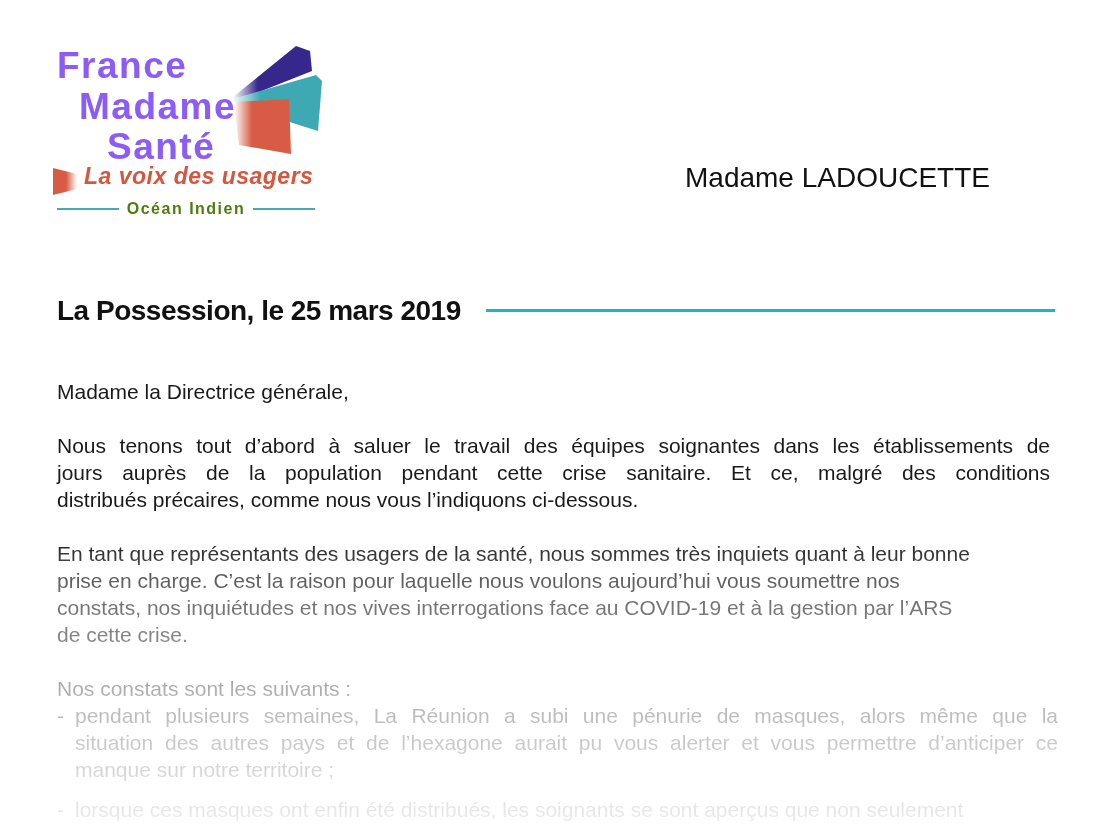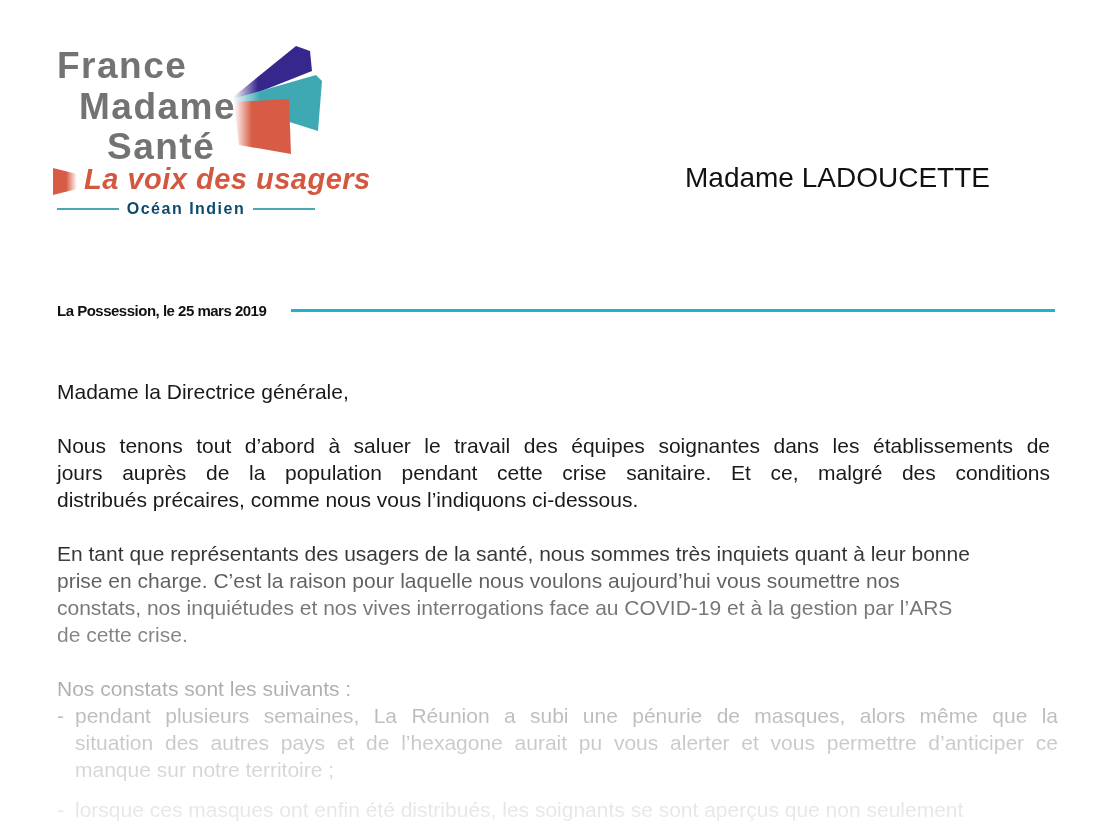--- a/index.html
+++ b/index.html
@@ -4,40 +4,40 @@
 <style>
   html,body{margin:0;padding:0;}
   body{
     width:1120px;height:840px;overflow:hidden;background:#ffffff;
     font-family:"Liberation Sans",sans-serif;color:#1a1a1a;position:relative;
   }
   .page{position:absolute;inset:0;background:#fff;}
 
   
   .logo-word{position:absolute;font-weight:bold;font-size:37px;line-height:40px;
-    color:#737373;letter-spacing:1.5px;}
+    color:#8b5cf6;letter-spacing:1.5px;}
   .logo-w1{left:57px;top:46px;}
   .logo-w2{left:79px;top:87px;}
   .logo-w3{left:107px;top:127px;}
   .logo-flags{position:absolute;left:228px;top:40px;width:100px;height:125px;}
   .tagline-flag{position:absolute;left:53px;top:166px;width:26px;height:30px;}
-  .tagline{position:absolute;left:84px;top:163px;font-size:29px;font-weight:bold;
+  .tagline{position:absolute;left:84px;top:163px;font-size:23px;font-weight:bold;
     font-style:italic;color:#d4573f;letter-spacing:0.5px;}
   .region-row{position:absolute;left:57px;top:199px;width:258px;height:20px;
     display:flex;align-items:center;gap:8px;}
   .region-line{flex:1;height:2px;background:#4aa8b1;}
-  .region-text{font-size:16px;font-weight:bold;color:#0c4a6e;letter-spacing:1.5px;white-space:nowrap;}
+  .region-text{font-size:16px;font-weight:bold;color:#4d7c0f;letter-spacing:1.5px;white-space:nowrap;}
 
   
   .recipient{position:absolute;left:685px;top:164px;font-size:28px;line-height:28px;color:#111;}
 
   
   .dateline{position:absolute;left:57px;top:297px;right:65px;height:27px;
     display:flex;align-items:center;}
-  .date-text{font-size:15px;font-weight:bold;letter-spacing:-0.5px;white-space:nowrap;color:#111;}
+  .date-text{font-size:28px;font-weight:bold;letter-spacing:-0.5px;white-space:nowrap;color:#111;}
   .date-rule{flex:1;height:3px;background:#1cb4c6;margin-left:25px;}
 
   
   .body-text{position:absolute;left:57px;top:378px;width:1001px;
     font-size:21px;line-height:27px;color:#1a1a1a;}
   .salutation{margin:0 0 27px 0;}
   .para{margin:0 8px 27px 0;}
   .heading{margin:0;}
   .tline{min-height:27px;}
   .justify .tline{text-align:justify;text-align-last:justify;}

